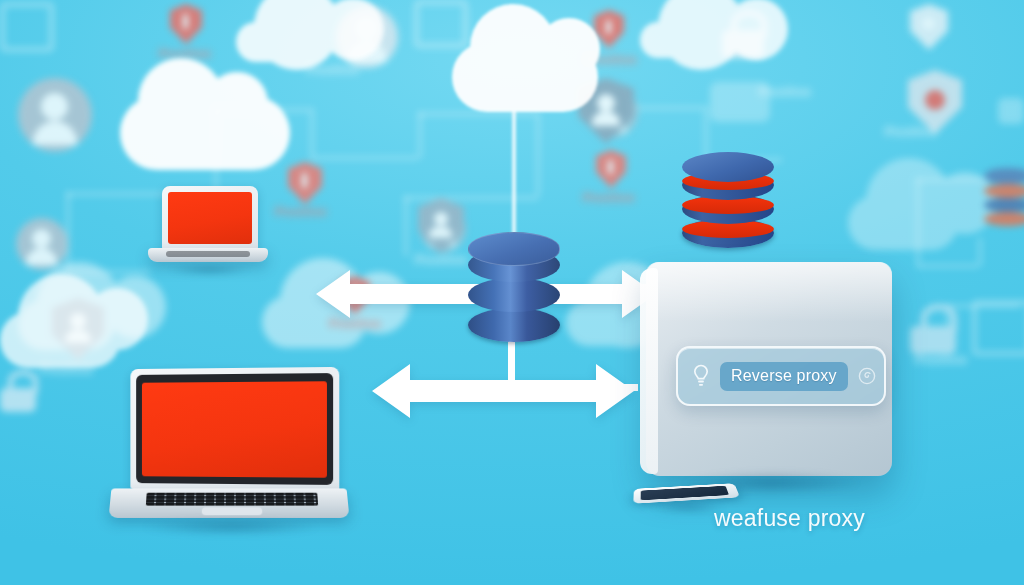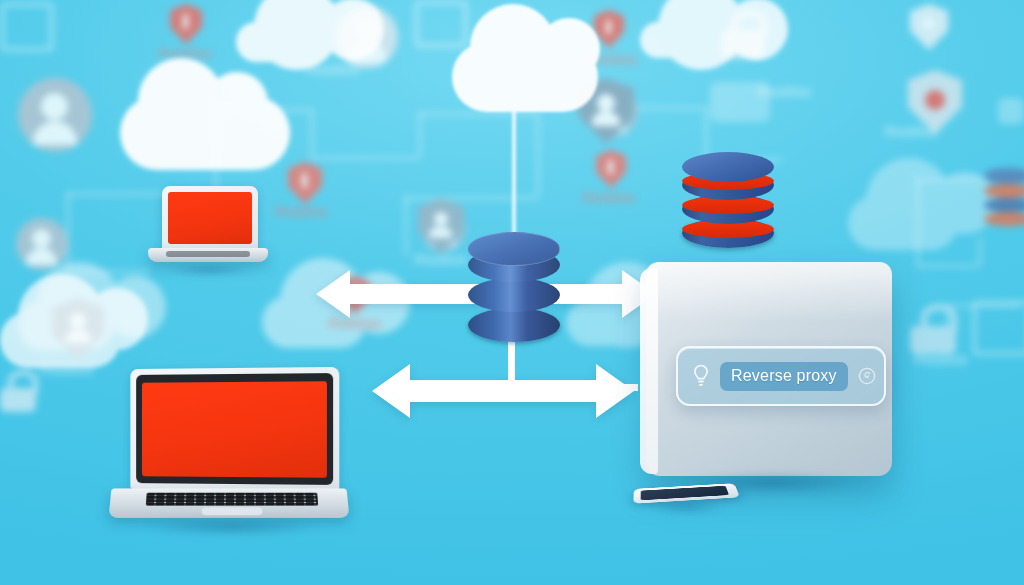--- a/index.html
+++ b/index.html
@@ -390,14 +390,15 @@
     <div style="position:absolute;left:0;top:6px;width:104px;height:26px;border-radius:7px;
          background:linear-gradient(175deg,#ffffff 0%,#e6eef3 55%,#cfdde6 100%);
          transform:perspective(340px) rotateX(56deg) rotateZ(-6deg);
          box-shadow:0 5px 12px rgba(8,60,100,.28);">
       <div style="position:absolute;left:7px;top:4px;right:10px;bottom:5px;border-radius:3px;
            background:linear-gradient(160deg,#2a3e55 0%,#16283c 100%);"></div>
     </div>
     <div class="shadow-soft" style="left:2px;top:26px;width:104px;height:16px;"></div>
   </div>
 
+  <div class="caption" style="left:714px;top:505px;">weafuse proxy</div>
 
 </div>
 
 </body></html>

